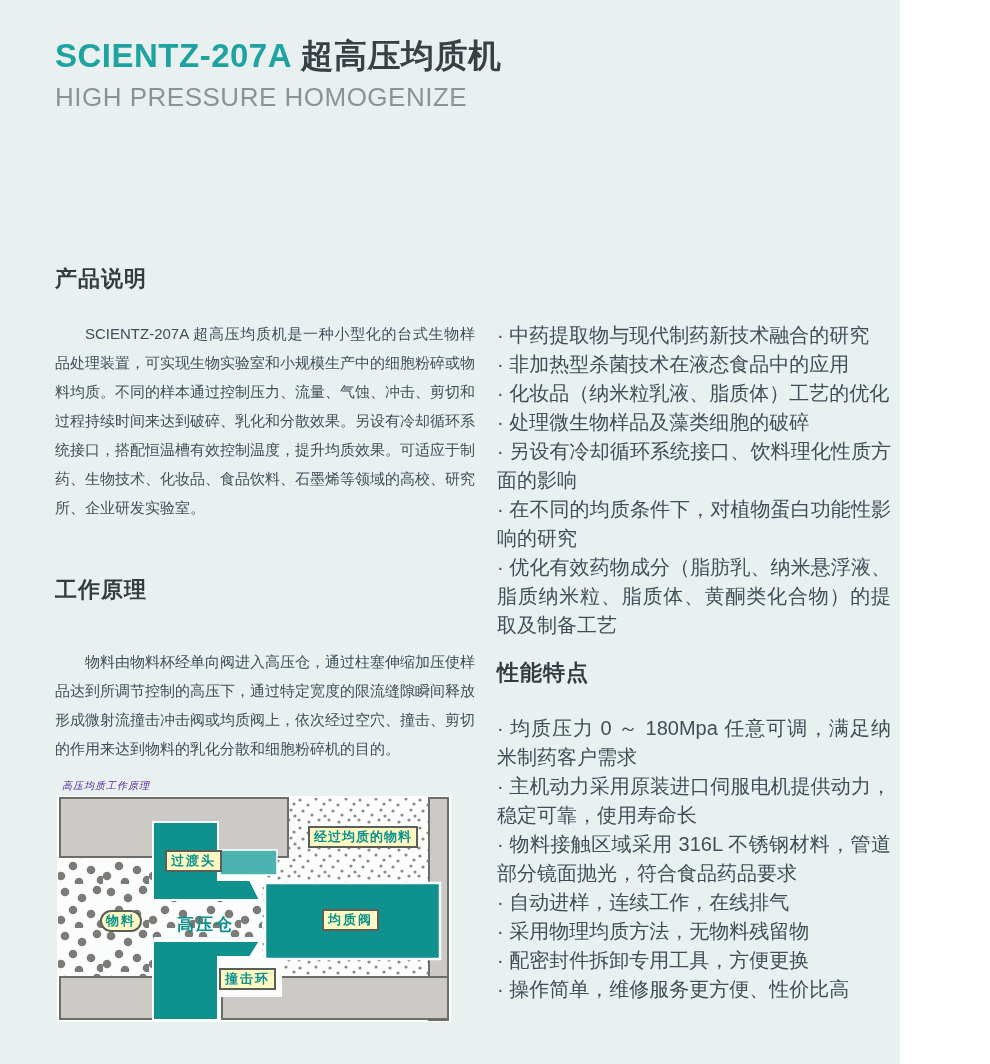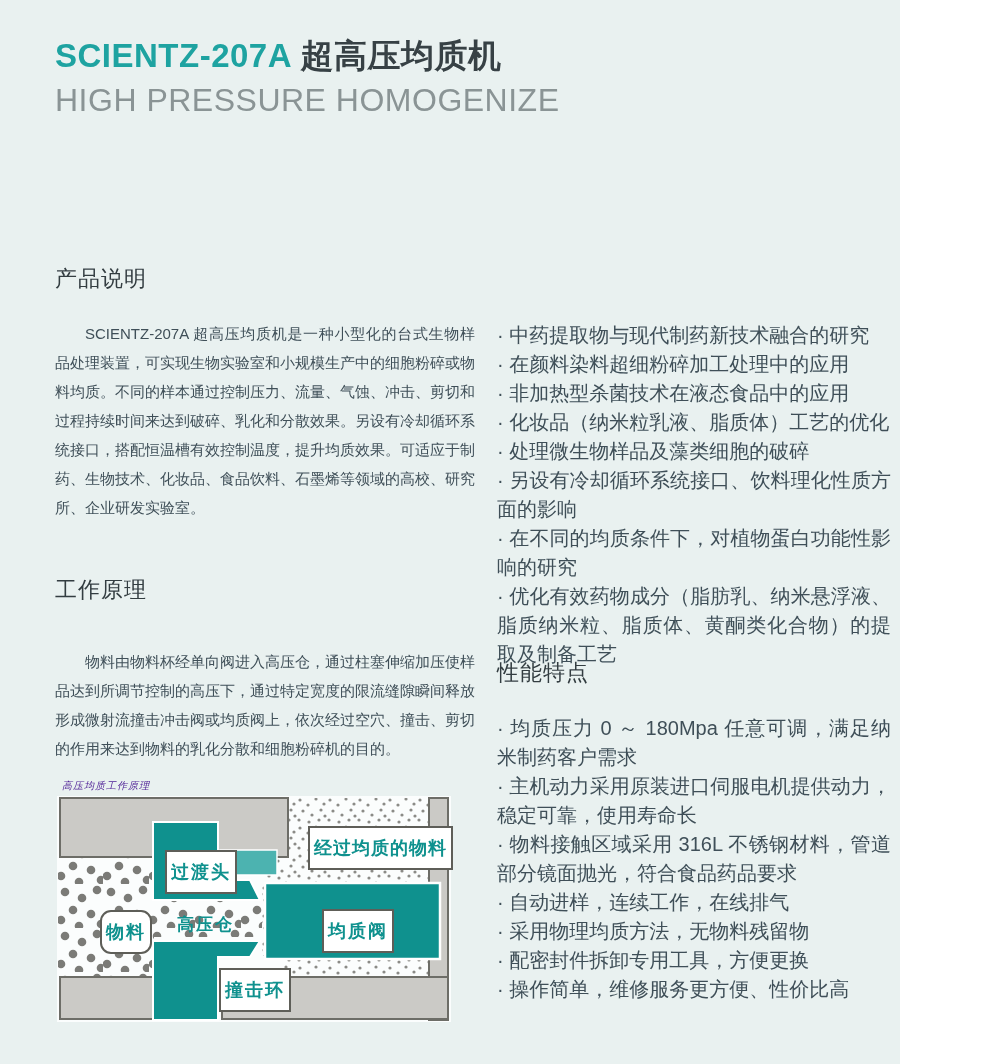--- a/index.html
+++ b/index.html
@@ -10,24 +10,24 @@
     width: 900px; height: 1064px;
     background: #e9f1f0;
     overflow: hidden;
   }
   .abs { position: absolute; }
 
   
   .title { left: 55px; top: 34px; font-size: 33px; font-weight: bold; letter-spacing: 0.5px; white-space: nowrap; }
   .title .model { color: #1ea3a1; }
   .title .cn { color: #374145; }
-  .subtitle { left: 55px; top: 82px; font-size: 32px; color: #8a9495; letter-spacing: 0.5px; white-space: nowrap; }
+  .subtitle { left: 55px; top: 82px; font-size: 26px; color: #8a9495; letter-spacing: 0.5px; white-space: nowrap; }
 
   
-  .sec-heading { font-size: 22px; font-weight: normal; color: #333d41; letter-spacing: 1px; white-space: nowrap; }
+  .sec-heading { font-size: 22px; font-weight: bold; color: #333d41; letter-spacing: 1px; white-space: nowrap; }
 
   
   .body-text {
     font-size: 15px; line-height: 29px; color: #3f4f58;
     text-align: justify; text-align-last: left;
   }
   .indent { text-indent: 2em; }
 
   .col-left  { left: 55px;  width: 420px; }
   .col-right { left: 497px; width: 394px; }
@@ -38,27 +38,27 @@
   }
   .blist div::before { content: "· "; }
 
   
   .diagram { left: 55px; top: 779px; width: 400px; height: 262px; }
   .diag-title { left: 7px; top: 0; font-size: 10px; color: #4c1d95; letter-spacing: 1px; font-style: italic; }
   .diag-canvas { left: 2px; top: 17px; }
 
   .diag-label {
     position: absolute;
-    background: #ffffff;
+    background: #fef9c3;
     border: 2px solid #5e5e58;
     color: #0f918e;
     font-weight: bold;
-    font-size: 18px;
+    font-size: 13px;
     line-height: 18px;
-    padding: 11px 4px;
+    padding: 0 4px;
     letter-spacing: 2px;
     white-space: nowrap;
   }
   .chamber-text {
     position: absolute;
     color: #0f918e; font-weight: bold; font-size: 17px; letter-spacing: 2px; white-space: nowrap;
   }
 </style>
 </head>
 <body>
@@ -72,21 +72,20 @@
   <div class="abs subtitle">HIGH PRESSURE HOMOGENIZE</div>
 
   <div class="abs sec-heading col-left" style="top:264px;">产品说明</div>
   <div class="abs body-text indent col-left" style="top:319px;">SCIENTZ-207A 超高压均质机是一种小型化的台式生物样品处理装置，可实现生物实验室和小规模生产中的细胞粉碎或物料均质。不同的样本通过控制压力、流量、气蚀、冲击、剪切和过程持续时间来达到破碎、乳化和分散效果。另设有冷却循环系统接口，搭配恒温槽有效控制温度，提升均质效果。可适应于制药、生物技术、化妆品、食品饮料、石墨烯等领域的高校、研究所、企业研发实验室。</div>
 
   <div class="abs sec-heading col-left" style="top:575px;">工作原理</div>
   <div class="abs body-text indent col-left" style="top:647px;">物料由物料杯经单向阀进入高压仓，通过柱塞伸缩加压使样品达到所调节控制的高压下，通过特定宽度的限流缝隙瞬间释放形成微射流撞击冲击阀或均质阀上，依次经过空穴、撞击、剪切的作用来达到物料的乳化分散和细胞粉碎机的目的。</div>
 
   <div class="abs blist col-right" style="top:321px;">
     <div>中药提取物与现代制药新技术融合的研究</div>
-    <div>在颜料染料超细粉碎加工处理中的应用</div>
     <div>非加热型杀菌技术在液态食品中的应用</div>
     <div>化妆品（纳米粒乳液、脂质体）工艺的优化</div>
     <div>处理微生物样品及藻类细胞的破碎</div>
     <div>另设有冷却循环系统接口、饮料理化性质方面的影响</div>
     <div>在不同的均质条件下，对植物蛋白功能性影响的研究</div>
     <div>优化有效药物成分（脂肪乳、纳米悬浮液、脂质纳米粒、脂质体、黄酮类化合物）的提取及制备工艺</div>
   </div>
 
   <div class="abs sec-heading col-right" style="top:658px;">性能特点</div>
   <div class="abs blist col-right" style="top:714px;">

